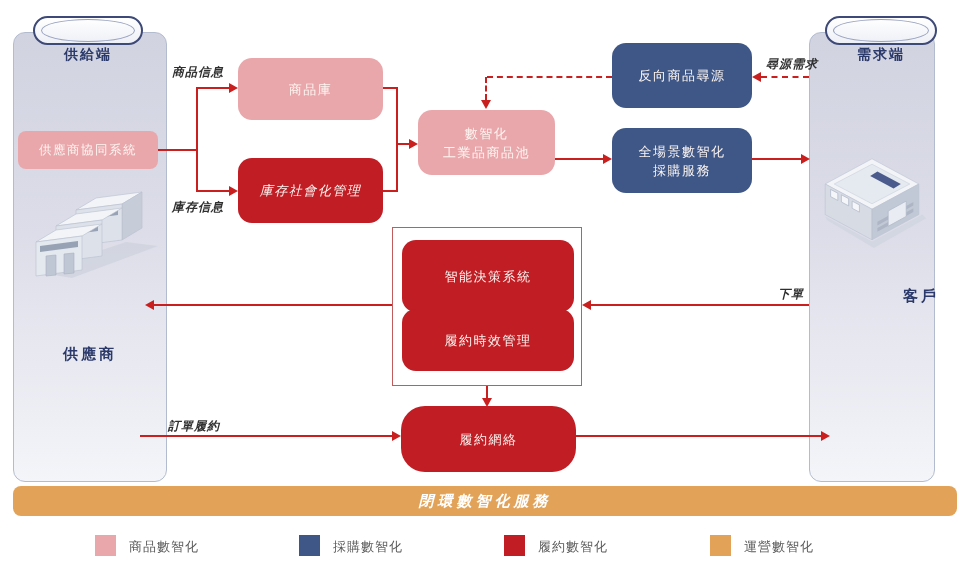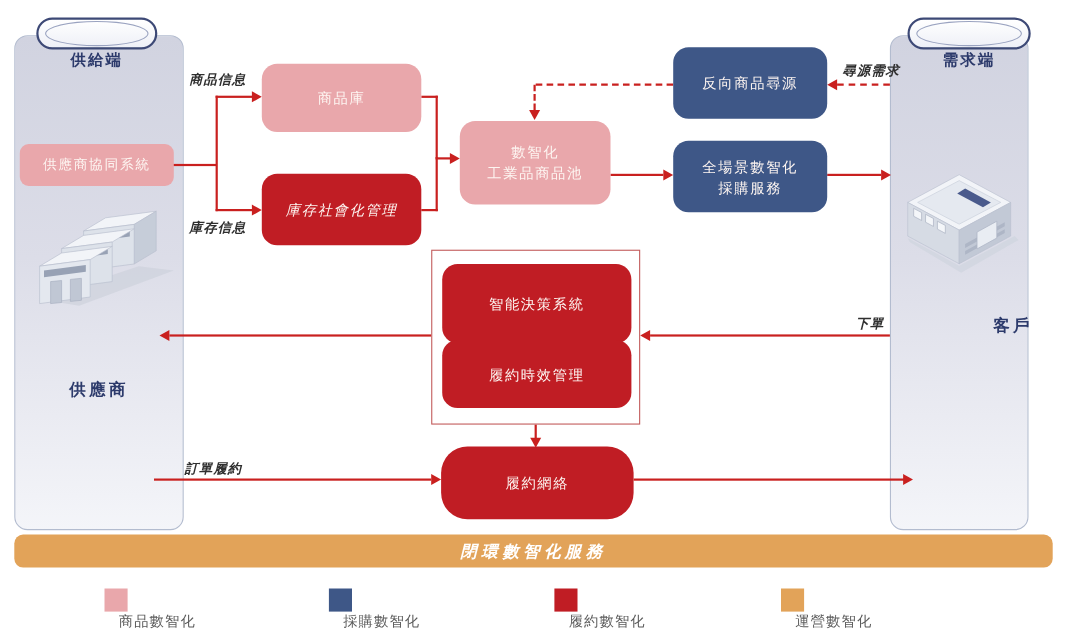--- a/index.html
+++ b/index.html
@@ -51,21 +51,21 @@
   .flabel{
     position:absolute; font-size:12px; font-style:italic; font-weight:bold;
     color:#2f2f2f; z-index:4; letter-spacing:1px; white-space:nowrap;
   }
   .bottom-bar{
     position:absolute; left:13px; top:486px; width:944px; height:30px;
     background:var(--orange); border-radius:8px; z-index:3;
     display:flex; align-items:center; justify-content:center;
   }
   .bottom-bar span{color:#fff; font-size:15px; font-weight:bold; font-style:italic; letter-spacing:4px;}
-  .legend-item{position:absolute; top:535px; display:flex; align-items:flex-start; z-index:3;flex-direction:column;}
+  .legend-item{position:absolute; top:535px; display:flex; align-items:flex-end; z-index:3;}
   .legend-item .swatch{width:21px; height:21px; display:inline-block;}
   .legend-item .ltext{margin-left:13px; font-size:13px; color:#5a5a5a; letter-spacing:1px;}
   .icon-svg{position:absolute; z-index:2;}
 </style>
 </head>
 <body>
 
 <div class="canvas">
 
   <div class="panel" style="left:13px; top:32px; width:154px; height:450px;"></div>
@@ -163,21 +163,21 @@
 
   <div class="node pink" style="left:18px; top:131px; width:140px; height:38px; border-radius:8px; font-size:12.5px;">
     <span>供應商協同系統</span>
   </div>
   <div class="node pink" style="left:238px; top:58px; width:145px; height:62px;">
     <span>商品庫</span>
   </div>
   <div class="node red" style="left:238px; top:158px; width:145px; height:65px;font-style:italic;">
     <span>庫存社會化管理</span>
   </div>
-  <div class="node pink" style="left:418px; top:110px; width:137px; height:76px;font-family:Liberation Serif, serif;">
+  <div class="node pink" style="left:418px; top:110px; width:137px; height:65px;font-family:Liberation Serif, serif;">
     <span>數智化</span>
     <span>工業品商品池</span>
   </div>
   <div class="node blue" style="left:612px; top:43px; width:140px; height:65px;">
     <span>反向商品尋源</span>
   </div>
   <div class="node blue" style="left:612px; top:128px; width:140px; height:65px;">
     <span>全場景數智化</span>
     <span>採購服務</span>
   </div>

